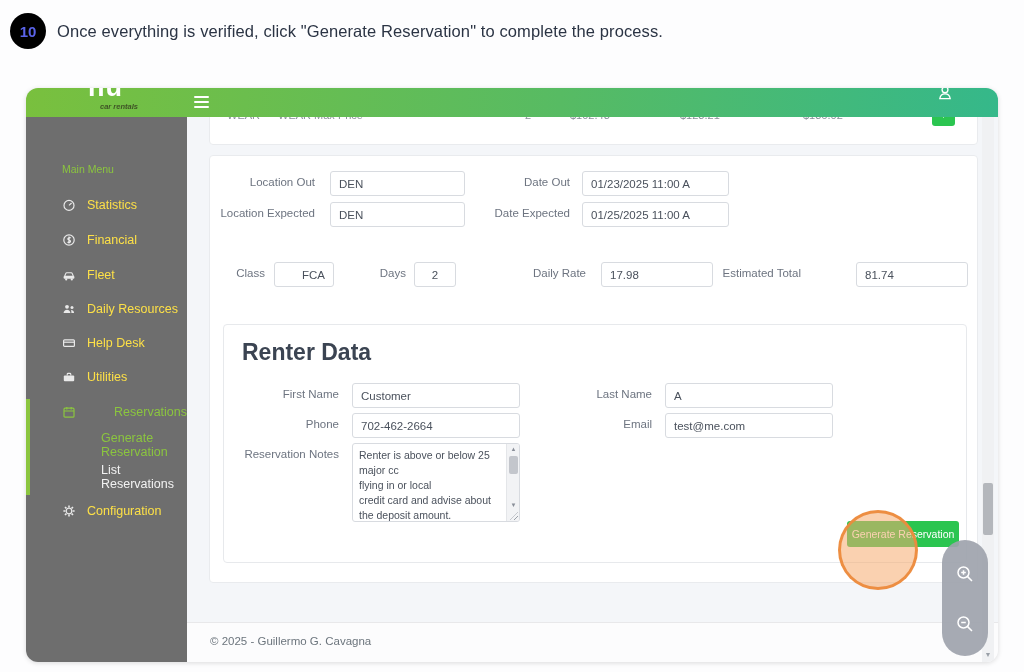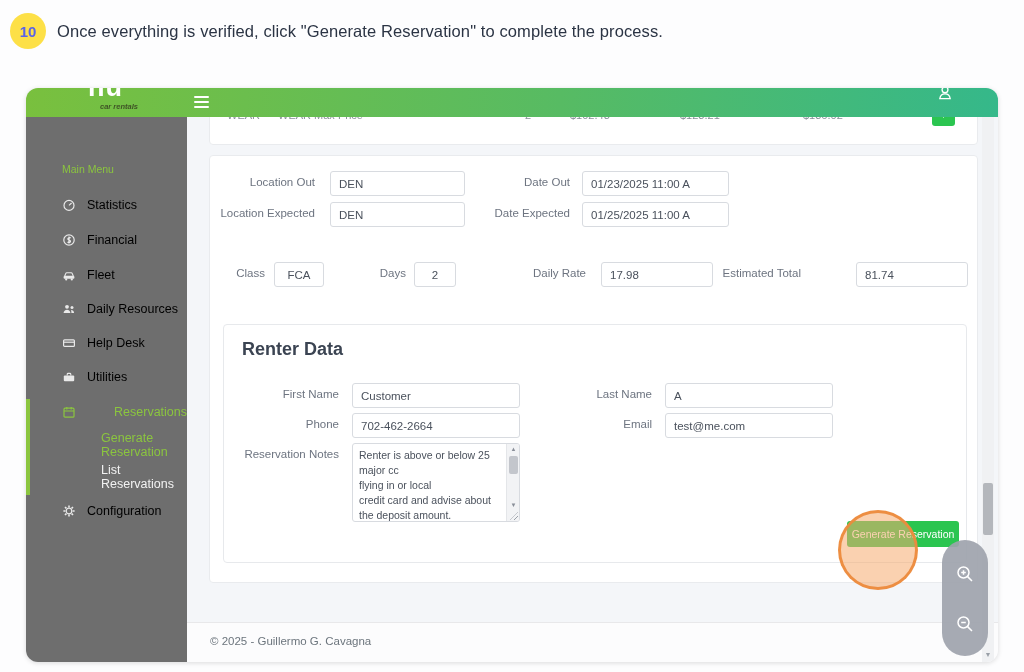--- a/index.html
+++ b/index.html
@@ -1,40 +1,40 @@
 <!DOCTYPE html>
 <html><head>
 <meta charset="utf-8">
 <style>
   * { margin:0; padding:0; box-sizing:border-box; }
   html,body { width:1024px; height:672px; background:#fdfdfe; font-family:"Liberation Sans","DejaVu Sans",sans-serif; }
   .stage { position:relative; width:1024px; height:672px; overflow:hidden; }
 
   
   .step-badge { position:absolute; left:10px; top:13px; width:36px; height:36px; border-radius:50%;
-    background:#fde047; color:#5a63e8; font-weight:bold; font-size:15px;
+    background:#000000; color:#5a63e8; font-weight:bold; font-size:15px;
     display:flex; align-items:center; justify-content:center;text-align:right; }
   .step-text { position:absolute; left:57px; top:22px; font-size:16.5px; color:#2b3444; letter-spacing:.1px; }
 
   
   .app { position:absolute; left:26px; top:88px; width:972px; height:574px; border-radius:12px;
     background:#f4f6f9; overflow:hidden; box-shadow:0 1px 5px rgba(0,0,0,.14); }
 
   .app-header { position:absolute; left:0; top:0; width:100%; height:29px; z-index:10;
     background:linear-gradient(90deg,#79c03e 0%,#57bb63 55%,#35b88a 100%); overflow:hidden; }
   .logo-word { position:absolute; left:62px; top:-16px; color:#fff; font-size:27px; font-weight:bold; letter-spacing:1px; }
   .logo-tag { position:absolute; left:74px; top:14px; color:#3f5326; font-size:7.5px; font-style:italic;font-weight:bold; }
   .hamburger { position:absolute; left:168px; top:8px; width:15px; cursor:pointer; }
   .hamburger span { display:block; height:2px; background:#fff; margin-bottom:3px; border-radius:1px; }
   .user-ico { position:absolute; right:44px; top:-4px; color:#fff; }
 
   
   .sidebar { position:absolute; left:0; top:29px; width:161px; height:545px; background:#6e6e6e; z-index:5; }
   .side-section { position:absolute; left:36px; top:46px; font-size:10.5px; color:#8bc53f; }
-  .side-item { position:absolute; left:0; width:161px; height:22px; color:#000000; font-size:12.5px;
+  .side-item { position:absolute; left:0; width:161px; height:22px; color:#fde047; font-size:12.5px;
     display:flex; align-items:center; cursor:pointer; }
   .side-item .ic { width:14px; height:14px; margin-left:36px; margin-right:11px; flex:0 0 14px; color:#e9e9e9; }
   .side-item.active, .side-item.active .ic { color:#8bc53f;justify-content:space-between; }
   .side-sub { position:absolute; left:75px; height:20px; font-size:12.5px; color:#f2f2f2; display:flex; align-items:center; cursor:pointer; }
   .side-sub.active { color:#8bc53f; }
   .active-bar { position:absolute; left:0; top:282px; width:4px; height:96px; background:#8bc53f; }
 
   
   .card { position:absolute; background:#fff; border:1px solid #e9ebee; border-radius:4px; }
   .price-card { left:183px; top:8px; width:769px; height:49px; z-index:1; }
@@ -42,21 +42,21 @@
   .mini-btn { position:absolute; left:722px; top:8px; width:23px; height:21px; background:#2bc550; border:none;
     border-radius:3px; color:#fff; font-size:8px; cursor:pointer; }
 
   .form-card { left:183px; top:67px; width:769px; height:428px; z-index:2; }
   .lbl { position:absolute; font-size:11.5px; color:#6d7480; text-align:right; }
   .inp { position:absolute; height:25px; border:1px solid #d8dbe0; border-radius:3px; background:#fff;
     font-family:inherit; font-size:11.5px; color:#4a515c; padding:0 8px; }
 
   .renter-card { position:absolute; left:13px; top:168px; width:744px; height:239px; background:#fff;
     border:1px solid #e7e9ec; border-radius:4px; }
-  .renter-title { position:absolute; left:18px; top:14px; font-size:18px; font-weight:bold; color:#3b4452; }
+  .renter-title { position:absolute; left:18px; top:14px; font-size:23px; font-weight:bold; color:#3b4452; }
 
   .notes-box { position:absolute; left:128px; top:118px; width:168px; height:79px; border:1px solid #d8dbe0;
     border-radius:3px; background:#fff; overflow:hidden; cursor:text; }
   .notes-text { position:absolute; left:6px; top:4px; width:140px; font-size:10.5px; line-height:15px;
     color:#4a515c; white-space:pre-wrap; }
   .notes-scroll { position:absolute; right:0; top:0; width:13px; height:100%; background:#f2f3f5; border-left:1px solid #e4e6e9; }
   .notes-scroll .up,.notes-scroll .dn { position:absolute; left:0; width:13px; height:11px; color:#8a8f99;
     font-size:6px; text-align:center; line-height:11px; cursor:pointer; }
   .notes-scroll .up{ top:0; } .notes-scroll .dn{ bottom:10px; }
   .notes-thumb { position:absolute; left:2px; top:12px; width:9px; height:18px; background:#c3c6cc; border-radius:2px; }
@@ -218,21 +218,21 @@
       <input class="inp" style="left: 120px; top: 15px; width: 135px;" value="DEN">
       <div class="lbl" style="left:255px;width:105px;top:20px">Date Out</div>
       <input class="inp" style="left: 372px; top: 15px; width: 147px;" value="01/23/2025 11:00 A">
 
       <div class="lbl" style="left:0;width:105px;top:51px">Location Expected</div>
       <input class="inp" style="left: 120px; top: 46px; width: 135px;" value="DEN">
       <div class="lbl" style="left:255px;width:105px;top:51px">Date Expected</div>
       <input class="inp" style="left: 372px; top: 46px; width: 147px;" value="01/25/2025 11:00 A">
 
       <div class="lbl" style="left:0;width:55px;top:111px">Class</div>
-      <input class="inp" style="left: 64px; top: 106px; width: 50px; text-align: center;" value="FCA">
+      <input class="inp" style="left: 64px; top: 106px; width: 60px; text-align: right;" value="FCA">
       <div class="lbl" style="left:130px;width:66px;top:111px">Days</div>
       <input class="inp" style="left: 204px; top: 106px; width: 42px; text-align: center;" value="2">
       <div class="lbl" style="left:290px;width:86px;top:111px">Daily Rate</div>
       <input class="inp" style="left: 391px; top: 106px; width: 112px;" value="17.98">
       <div class="lbl" style="left:495px;width:96px;top:111px">Estimated Total</div>
       <input class="inp" style="left: 646px; top: 106px; width: 112px;" value="81.74">
 
       <div class="renter-card">
         <div class="renter-title">Renter Data</div>
 

